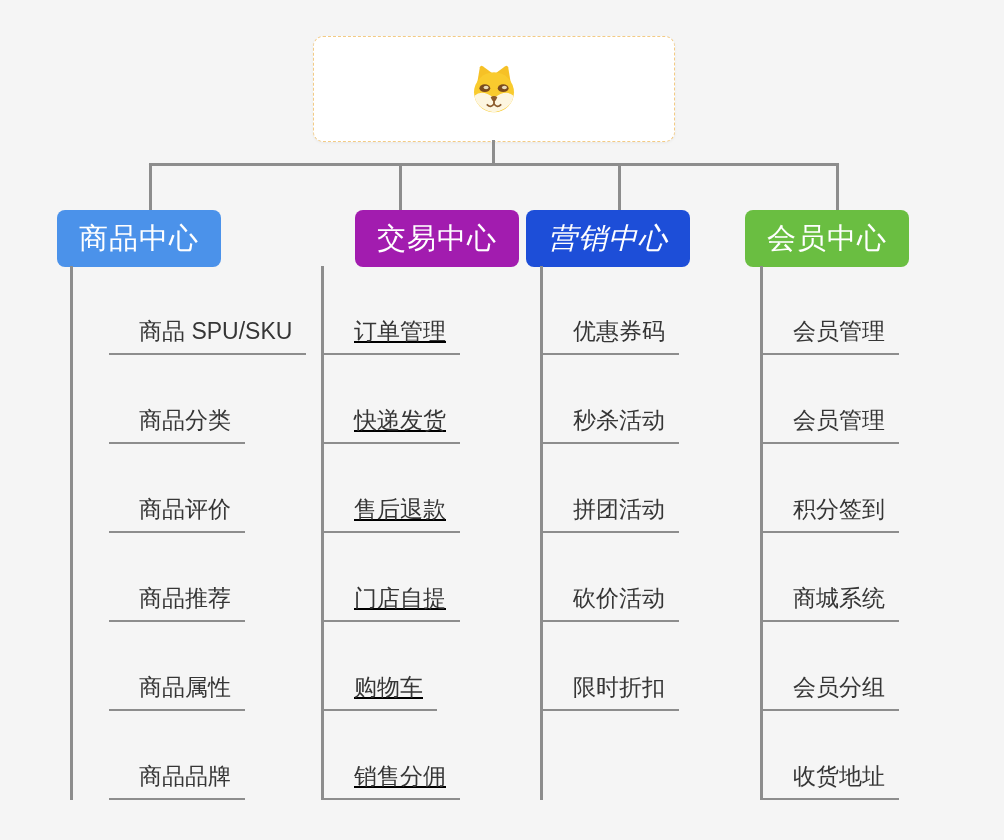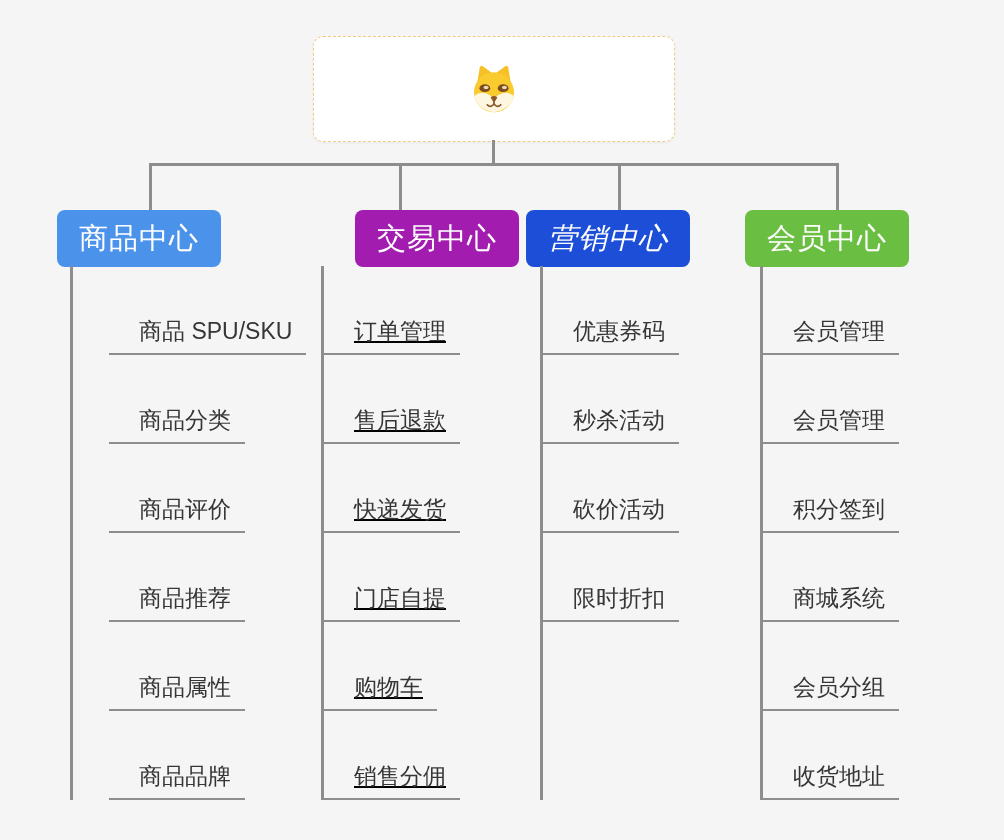--- a/index.html
+++ b/index.html
@@ -95,44 +95,47 @@
   </div>
       </div>
       <div class="bnode" style="left: 307px; background: #a21caf; margin-left: 48px;">
     <span class="blabel">交易中心</span>
   </div>
       <div class="bchildren" style="left: 321px; text-decoration: underline;">
         <div class="leaf">
     <span class="leaf-label">订单管理</span>
   </div>
         <div class="leaf">
-    <span class="leaf-label">售后退款</span>
+    <span class="leaf-label">快递发货</span>
   </div>
         <div class="leaf">
-    <span class="leaf-label">快递发货</span>
+    <span class="leaf-label">售后退款</span>
   </div>
         <div class="leaf">
     <span class="leaf-label">门店自提</span>
   </div>
         <div class="leaf">
     <span class="leaf-label">购物车</span>
   </div>
         <div class="leaf">
     <span class="leaf-label">销售分佣</span>
   </div>
       </div>
       <div class="bnode" style="left: 526px; background: #1d4ed8; font-style: italic;">
     <span class="blabel">营销中心</span>
   </div>
       <div class="bchildren" style="left: 540px;">
         <div class="leaf">
     <span class="leaf-label">优惠券码</span>
   </div>
         <div class="leaf">
     <span class="leaf-label">秒杀活动</span>
+  </div>
+        <div class="leaf">
+    <span class="leaf-label">拼团活动</span>
   </div>
         <div class="leaf">
     <span class="leaf-label">砍价活动</span>
   </div>
         <div class="leaf">
     <span class="leaf-label">限时折扣</span>
   </div>
       </div>
       <div class="bnode" style="left: 745px; background: rgb(106, 190, 65);">
     <span class="blabel">会员中心</span>

